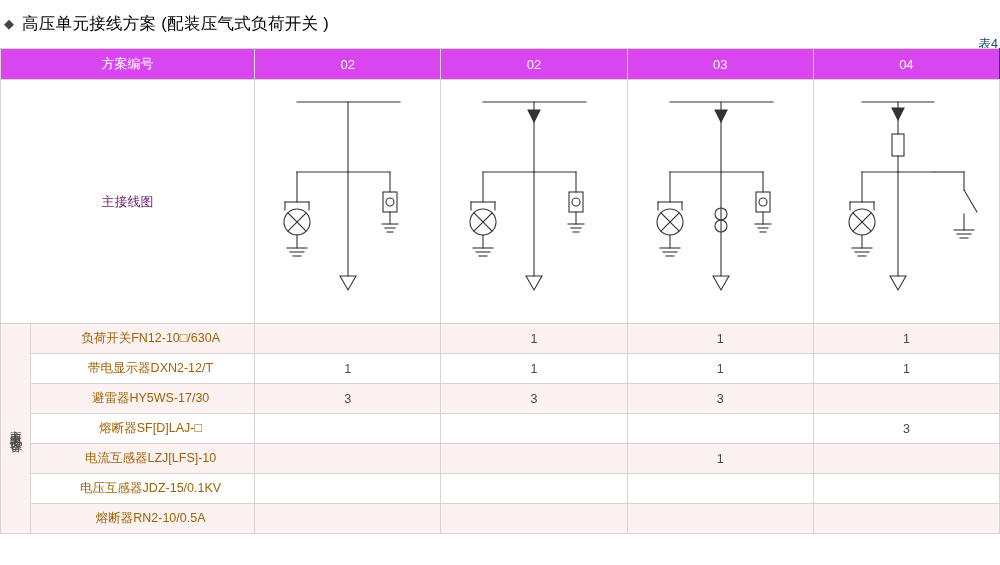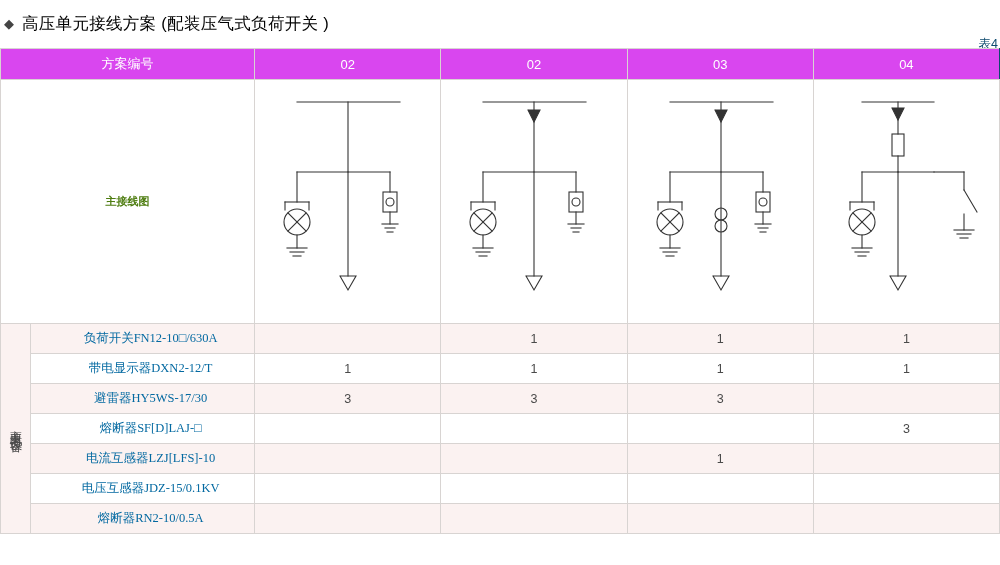--- a/index.html
+++ b/index.html
@@ -74,34 +74,32 @@
     border-color: #6f6f6f;
     border-right: 1px solid #ffffff;
   }
   .hdr td:last-child { border-right: 1px solid #0c4a6e; }
 
   .diagram-row td {
     height: 243px;
     background: #ffffff;
   }
   .diagram-label {
-    font-size: 11px;
-    color: #4d7c0f;
-    font-weight: bold;
+    font-size: 13px;
+    color: #701a75;
   }
   .row-alt td { background: #fbf2f1; }
   .row-white td { background: #ffffff; }
   .spec-row td { height: 29px; }
   .spec-name {
     text-align: left;
     padding-left: 16px !important;
     font-size: 12.5px;
-    color: #0369a1;
+    color: #a16207;
     white-space: nowrap;
-    font-family: Liberation Serif, serif;
   }
   .vert-label {
     width: 30px;
     font-size: 12.5px;
     color: #4a4a4a;
     background: #ffffff;
     line-height: 1.35;
   }
   .vert-inner {
     writing-mode: vertical-rl;

